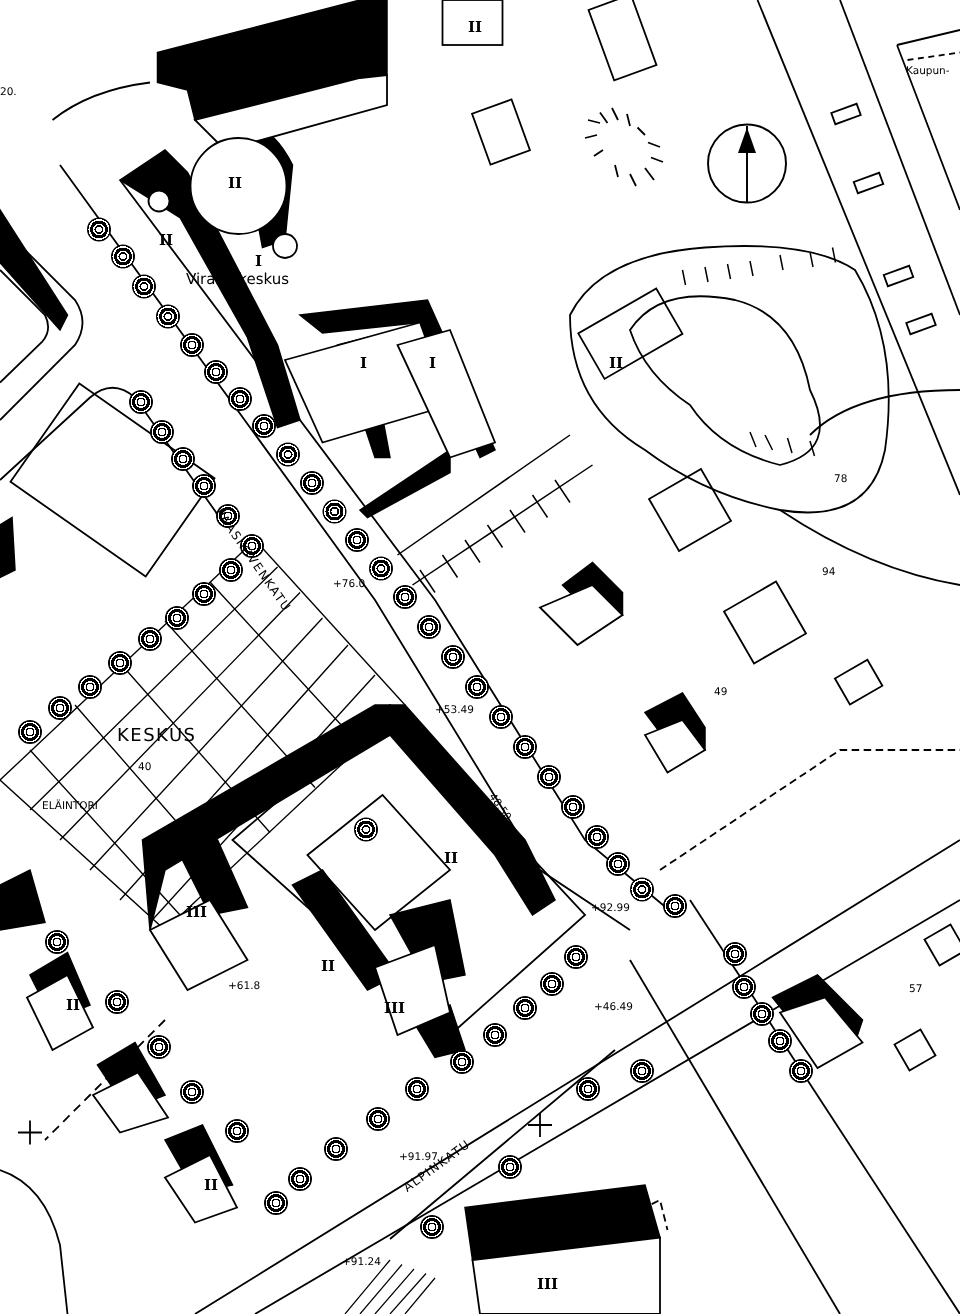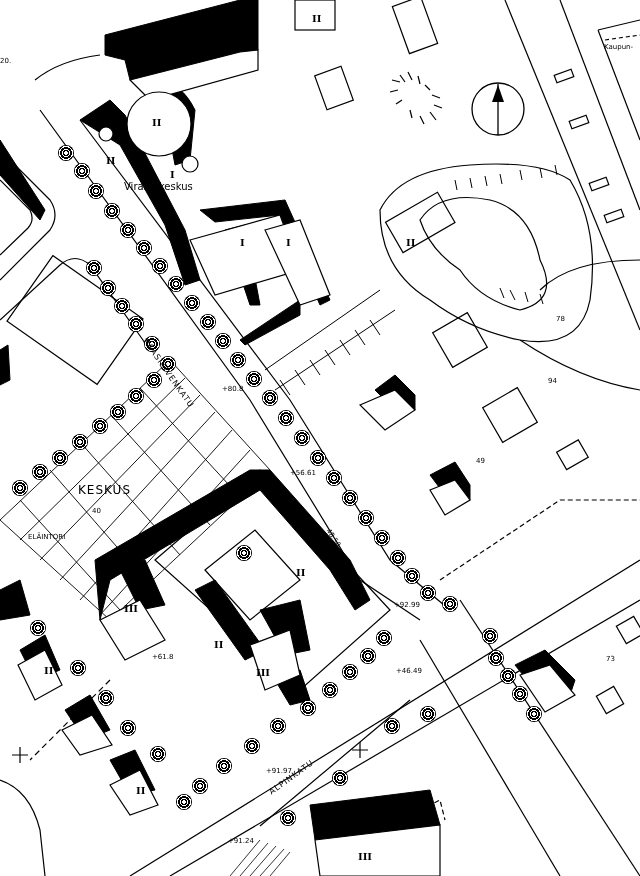--- a/index.html
+++ b/index.html
@@ -238,27 +238,27 @@
 <span class="lbl" style="left:124px;top:182px;font-size:10px">Virastokeskus</span>
 <span class="lbl big" style="left:78px;top:484px">KESKUS</span>
 <span class="lbl small" style="left:28px;top:534px">ELÄINTORI</span>
 <span class="lbl small" style="left:604px;top:44px">Kaupun-</span>
 
 <span class="lbl street" style="left:148px;top:338px;transform:rotate(55deg);transform-origin:left top">PAASIKIVENKATU</span>
 <span class="lbl street" style="left:268px;top:790px;transform:rotate(-36deg);transform-origin:left top">ALPINKATU</span>
 
 <span class="lbl small" style="left:92px;top:508px">40</span>
 <span class="lbl small" style="left:476px;top:458px">49</span>
-<span class="lbl small" style="left:606px;top:656px">73</span>
+<span class="lbl small" style="left:606px;top:656px">57</span>
 
 <span class="lbl small" style="left:556px;top:316px">78</span>
 <span class="lbl small" style="left:548px;top:378px">94</span>
 
-<span class="lbl small" style="left:222px;top:386px">+80.8</span>
-<span class="lbl small" style="left:290px;top:470px">+56.61</span>
+<span class="lbl small" style="left:222px;top:386px">+76.0</span>
+<span class="lbl small" style="left:290px;top:470px">+53.49</span>
 <span class="lbl small" style="left:330px;top:528px;transform:rotate(55deg);transform-origin:left top">48.50</span>
 <span class="lbl small" style="left:394px;top:602px">+92.99</span>
 <span class="lbl small" style="left:396px;top:668px">+46.49</span>
 <span class="lbl small" style="left:266px;top:768px">+91.97</span>
 <span class="lbl small" style="left:228px;top:838px">+91.24</span>
 <span class="lbl small" style="left:152px;top:654px">+61.8</span>
 
 <span class="lbl roman" style="left:146px;top:54px">II</span>
 <span class="lbl roman" style="left:152px;top:118px">II</span>
 <span class="lbl roman" style="left:106px;top:156px">II</span>

